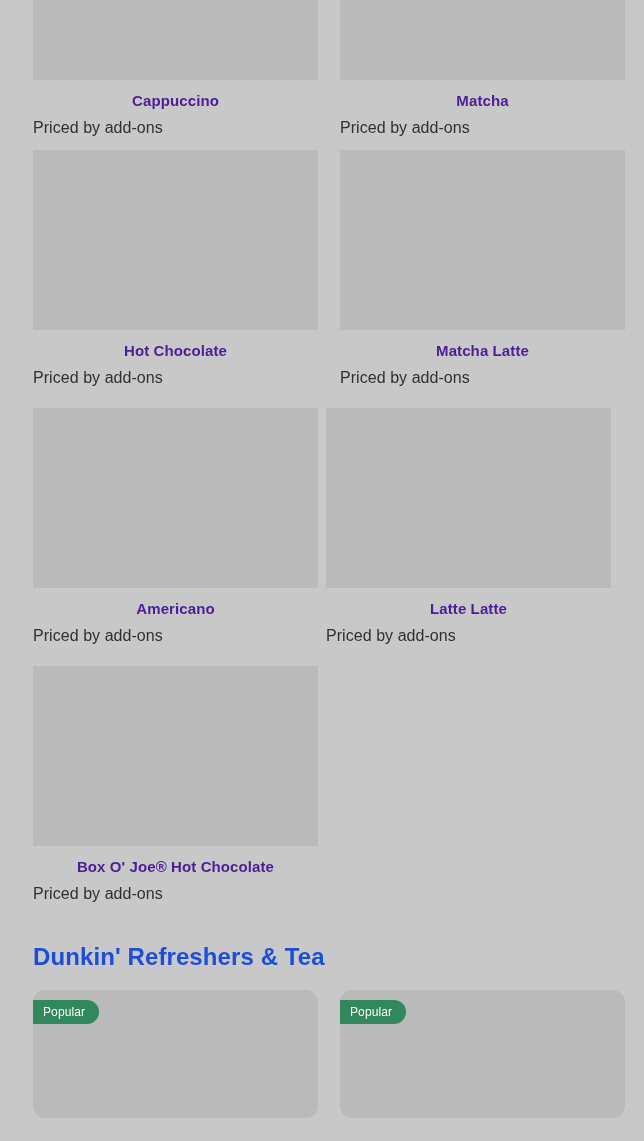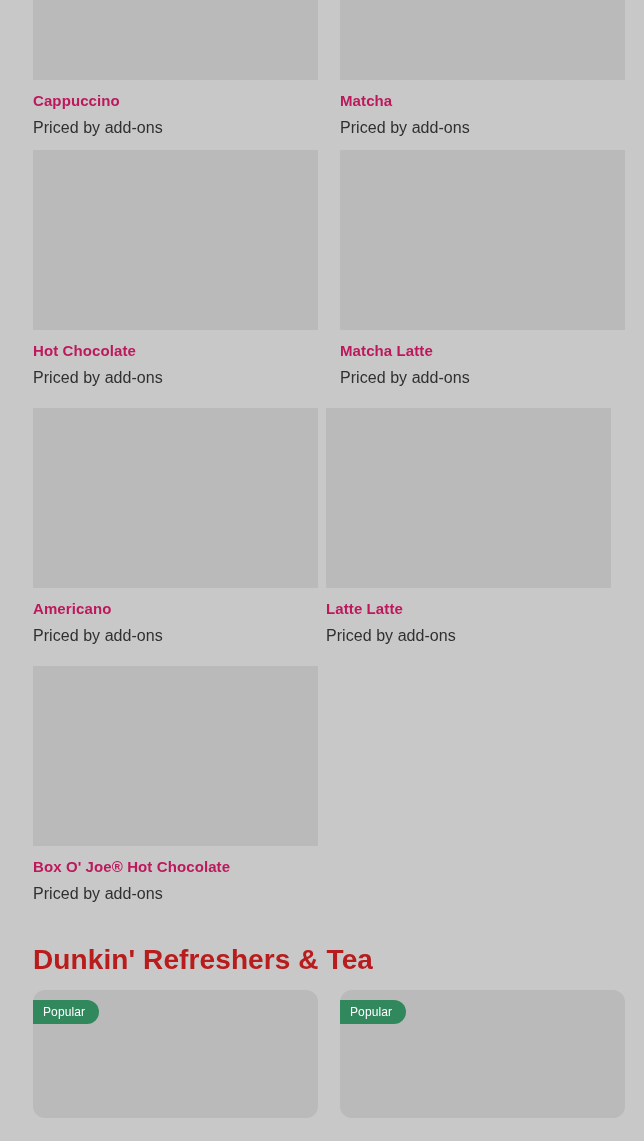--- a/index.html
+++ b/index.html
@@ -57,39 +57,40 @@
     border-bottom-right-radius:12px;
     letter-spacing:0.1px;
     font-family:"Liberation Sans", sans-serif;
   }
   .card-body {
     padding-top:12px;
   }
   .item-name {
     font-size:15px;
     font-weight:bold;
-    color:#be185d;
+    color:#4c1d95;
     line-height:1.2;
     letter-spacing:0.1px;
+    text-align:center;
   }
   .item-price {
     font-size:16px;
     color:#303030;
     line-height:1.2;
     padding-top:8px;
     letter-spacing:0.05px;
   }
 
   
   .section-heading {
     position:absolute;
     left:33px;
-    font-size:28px;
+    font-size:24px;
     font-weight:bold;
-    color:#b91c1c;
+    color:#1d4ed8;
     letter-spacing:0.1px;
     line-height:1.2;
   }
 </style>
 </head>
 <body>
 
 <div class="page">
 
   <div class="grid" style="top:-100px;">

